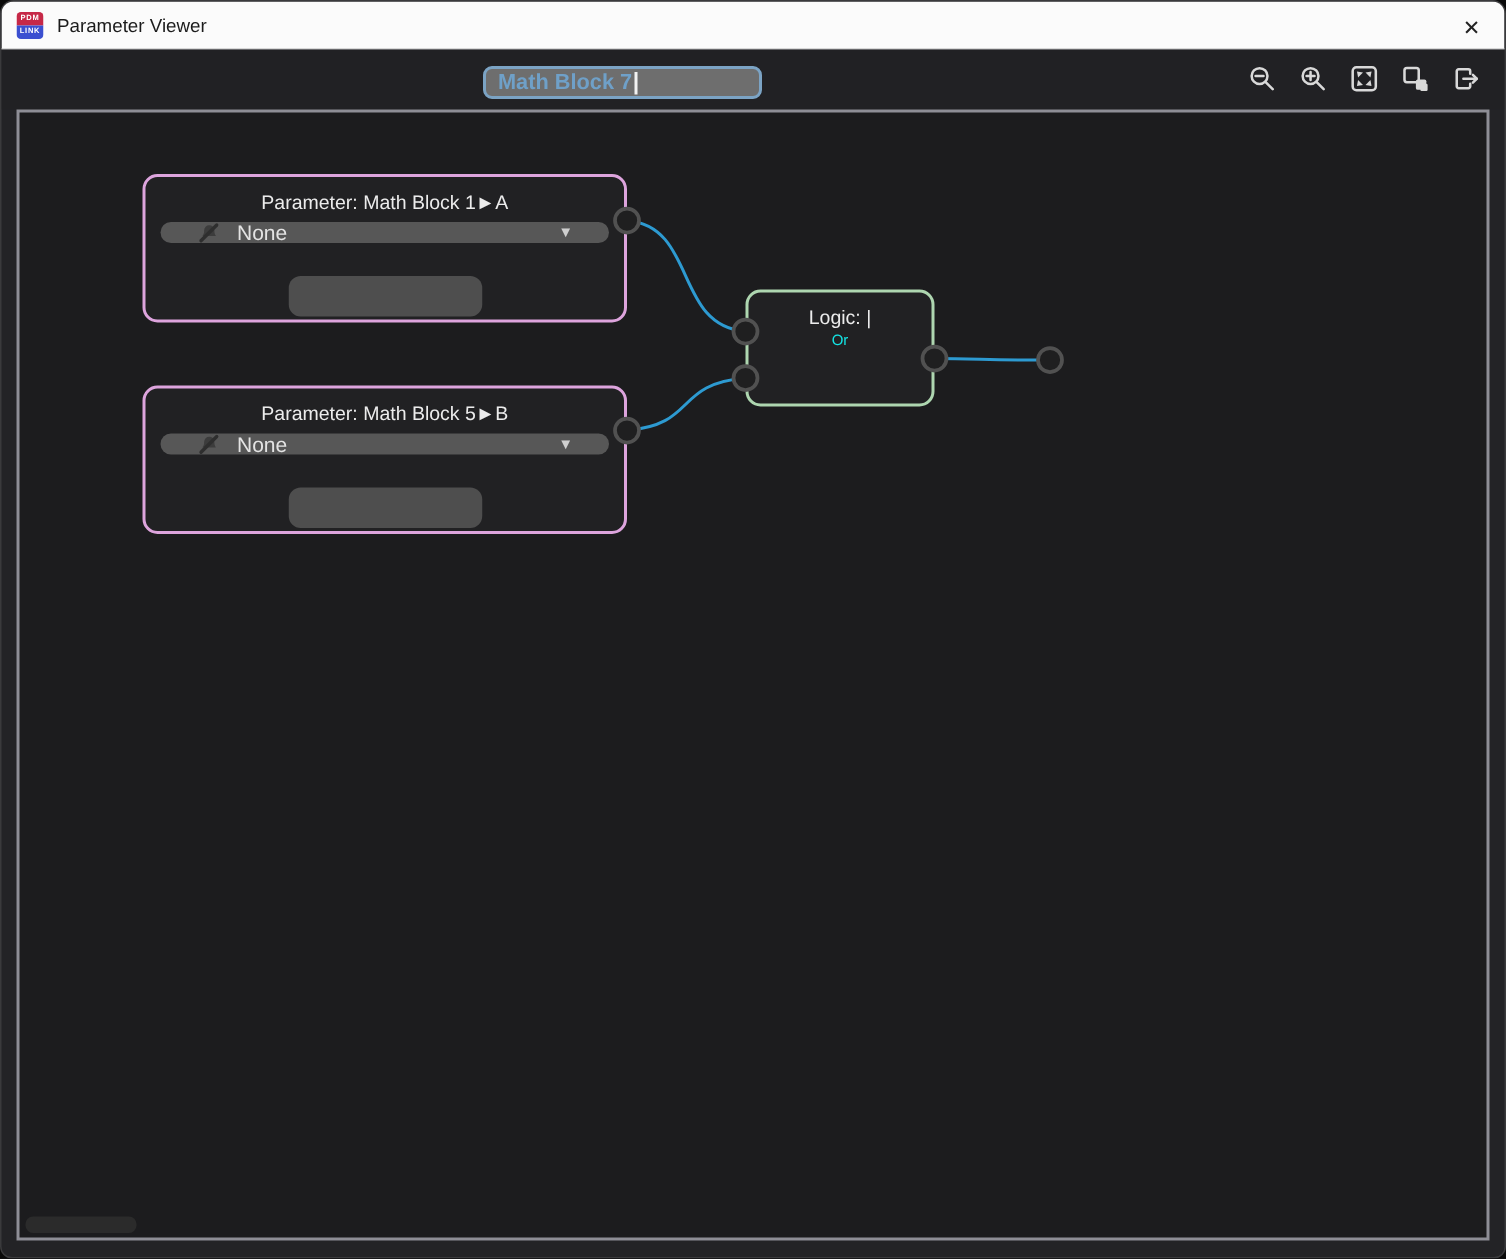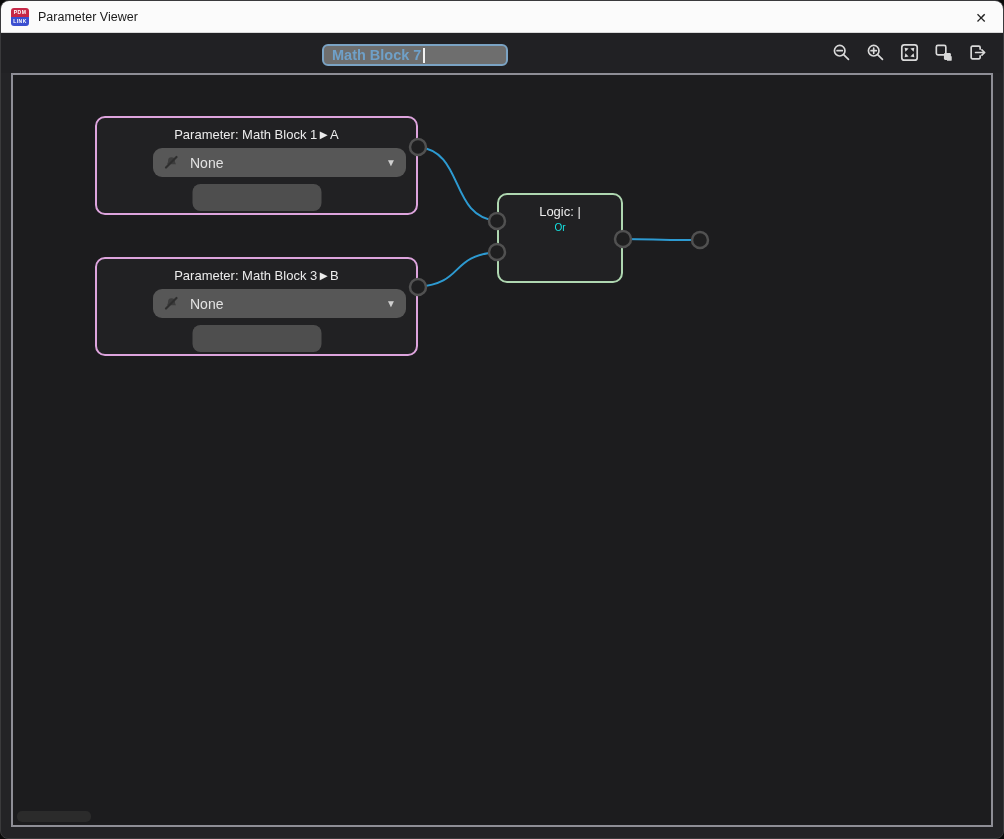--- a/index.html
+++ b/index.html
@@ -36,29 +36,29 @@
   .ic{stroke:#d9d9d9;stroke-width:1.6;fill:none;stroke-linecap:round;stroke-linejoin:round;}
   .icf{fill:#d9d9d9;stroke:none;}
 
   
   .canvas{position:absolute;left:10px;top:72px;width:982px;height:754px;
     background:#1c1c1e;border:2px solid #8e8e96;}
 
   .node{position:absolute;background:#212123;border-radius:10px;text-align:center;}
   .node.param{border:2px solid var(--param-border);left:82px;width:323px;height:99px;}
   .node-title{padding-top:9px;font-size:13px;color:#ececec;white-space:nowrap;}
-  .dropdown{position:absolute;left:10px;right:10px;top:30px;height:29px;background:#575757;
-    border-radius:9px;display:flex;align-items:center;padding:0 10px;cursor:pointer;margin-left:46px;}
+  .dropdown{position:absolute;left:10px;right:10px;top:30px;height:14px;background:#575757;
+    border-radius:9px;display:flex;align-items:center;padding:0 24px;cursor:pointer;}
   .dd-icon{width:17px;height:17px;flex:0 0 auto;}
   .dd-value{margin-left:10px;font-size:14px;color:#e3e3e3;}
   .dd-arrow{margin-left:auto;font-size:10px;color:#cfcfcf;}
   .node-button{position:absolute;left:50%;transform:translateX(-50%);top:66px;width:129px;
     height:27px;background:#4e4e4e;border-radius:8px;cursor:pointer;}
 
-  .node.logic{border:2px solid var(--logic-border);left:484px;top:118px;width:126px;height:90px;}
+  .node.logic{border:2px solid var(--logic-border);left:484px;top:118px;width:126px;height:78px;}
   .logic-op{margin-top:3px;font-size:10px;font-weight:normal;color:var(--operator-text);}
 
   .node.result{border:2px solid var(--result-border);left:687px;top:132px;width:202px;height:62px;}
   .node.result .node-title{padding-top:7px;}
   .result-value{margin:5px auto 0;width:130px;height:26px;background:#4a4a4a;border-radius:7px;
     color:#e8e8e8;font-size:14px;text-align:left;line-height:26px;padding-left:12px;}
 
   .wires{position:absolute;left:0;top:0;pointer-events:none;}
   .wire{fill:none;stroke:var(--wire);stroke-width:2;}
   .port{fill:#1f1f20;stroke:#515151;stroke-width:2.5;}
@@ -136,21 +136,21 @@
           <path d="M8.5 3.2 a3.4 3.4 0 0 1 3.4 3.4 c0 2.6 1 3.1 1 3.7 H4.1 c0-.6 1-1.1 1-3.7 A3.4 3.4 0 0 1 8.5 3.2 Z" fill="#3c3c3c"></path>
           <line x1="3" y1="13.5" x2="13.5" y2="3" stroke="#2e2e2e" stroke-width="2.2" stroke-linecap="round"></line>
         </svg>
         <span class="dd-value">None</span>
         <span class="dd-arrow">▼</span>
       </div>
       <div class="node-button"></div>
     </div>
 
     <div class="node param" style="top:182px;">
-      <div class="node-title">Parameter: Math Block 3►B</div>
+      <div class="node-title">Parameter: Math Block 5►B</div>
       <div class="dropdown">
         <svg class="dd-icon" viewBox="0 0 17 17">
           <path d="M8.5 3.2 a3.4 3.4 0 0 1 3.4 3.4 c0 2.6 1 3.1 1 3.7 H4.1 c0-.6 1-1.1 1-3.7 A3.4 3.4 0 0 1 8.5 3.2 Z" fill="#3c3c3c"></path>
           <line x1="3" y1="13.5" x2="13.5" y2="3" stroke="#2e2e2e" stroke-width="2.2" stroke-linecap="round"></line>
         </svg>
         <span class="dd-value">None</span>
         <span class="dd-arrow">▼</span>
       </div>
       <div class="node-button"></div>
     </div>

